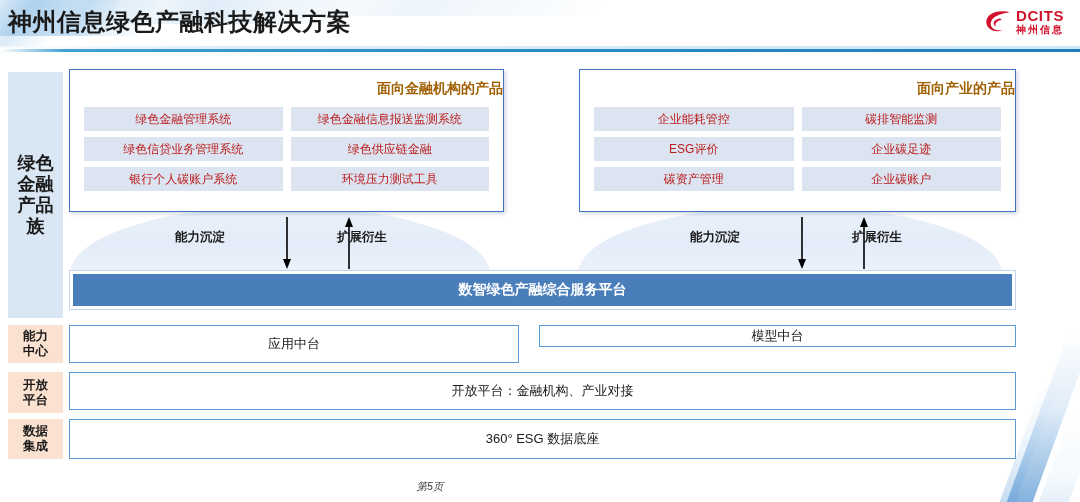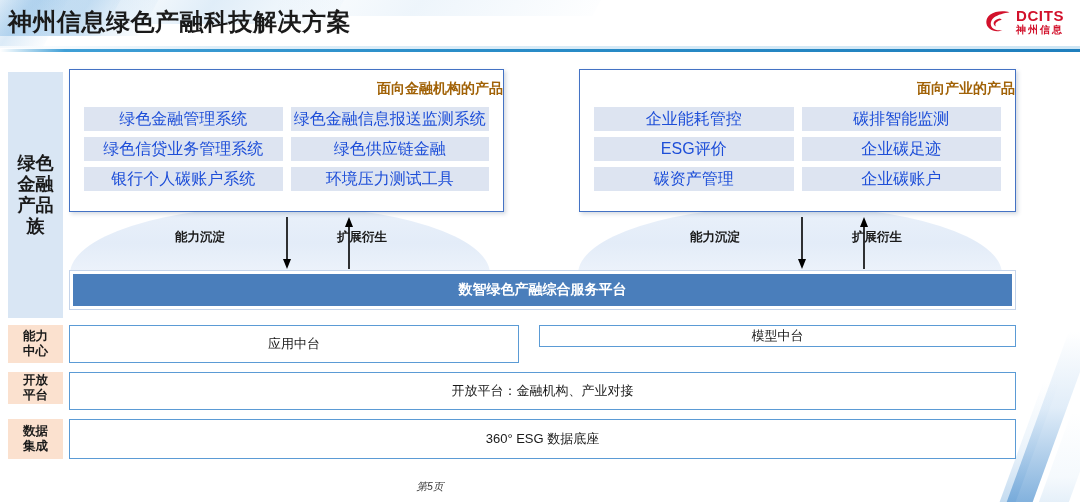--- a/index.html
+++ b/index.html
@@ -113,21 +113,21 @@
     position: absolute;
     display: flex; align-items: center; justify-content: center;
     text-align: center;
     font-weight: bold;
     color: #1a1a1a;
     line-height: 1.18;
   }
   .side-green { left: 8px; top: 20px; width: 55px; height: 246px; background: #d9e6f4; font-size: 18px; }
   .side-peach { left: 8px; background: #fbe1cf; font-size: 12.5px; width: 55px; }
   .side-cap  { top: 273px; height: 38px; }
-  .side-open { top: 320px; height: 32px; align-items: center; }
+  .side-open { top: 320px; height: 41px; align-items: center; }
   .side-data { top: 367px; height: 40px; }
 
   
   .dome {
     position: absolute;
     border-radius: 50% 50% 0 0 / 100% 100% 0 0;
     background: linear-gradient(180deg, #eaf1fa 0%, #e3ecf8 55%, #edf3fb 100%);
   }
   .dome-l { left: 70px; top: 154px; width: 420px; height: 68px; }
   .dome-r { left: 578px; top: 154px; width: 424px; height: 68px; }
@@ -152,22 +152,22 @@
   .panel-grid {
     display: grid;
     grid-template-columns: 1fr 1fr;
     gap: 6px 8px;
     padding: 9px 14px 0 14px;
   }
   .prod-chip {
     background: #dde4f1;
     height: 24px;
     display: flex; align-items: center; justify-content: center;
-    font-size: 16px;
-    color: #1d4ed8;
+    font-size: 12px;
+    color: #b91c1c;
   }
 
   
   .arrow-group { position: absolute; top: 165px; height: 58px; }
   .ag-l { left: 175px; width: 250px; }
   .ag-r { left: 690px; width: 250px; }
   .arrow-label {
     position: absolute;
     top: 12px;
     font-size: 12.5px;

